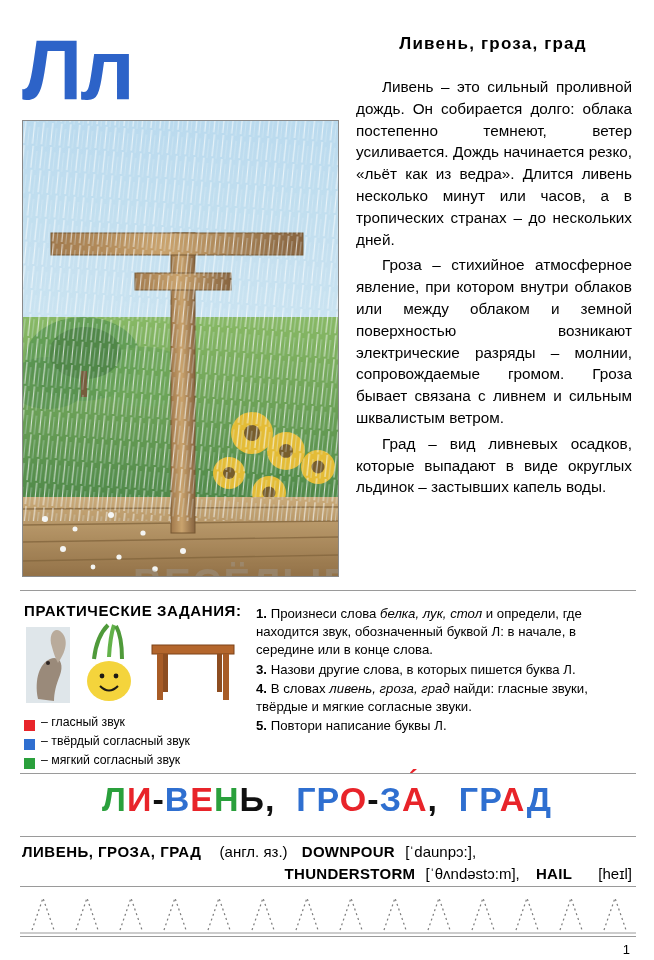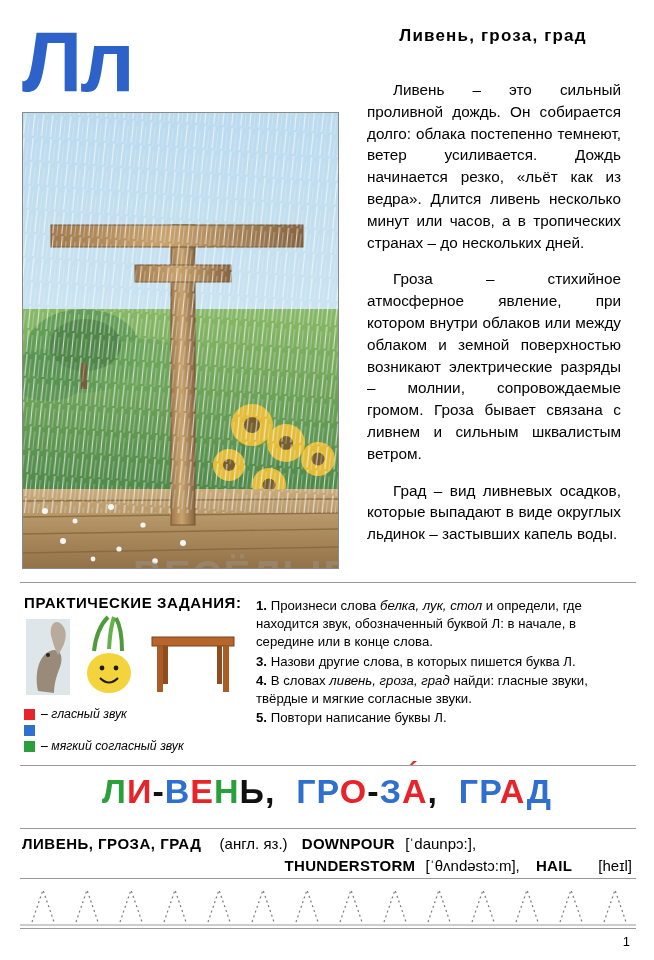--- a/index.html
+++ b/index.html
@@ -10,21 +10,21 @@
   body {
     width: 654px;
     height: 960px;
     font-family: "Liberation Sans", sans-serif;
     color: #000;
     position: relative;
     overflow: hidden;
   }
   .page {
     position: absolute;
-    left: 0; top: 0;
+    left: 0; top: 8px;
     width: 654px; height: 791px; border-radius: 11px;
   }
 
   
   .letter-big {
     position: absolute;
     left: 22px;
     top: 18px;
     width: 175px;
     font-family: "Liberation Sans", sans-serif;
@@ -60,21 +60,21 @@
   .article-body {
     position: absolute;
     left: 352px;
     top: 64px;
     width: 284px;
     font-size: 15.3px;
     line-height: 21.8px;
     text-align: justify;
   }
   .article-body p {
-    margin: 15px;
+    margin: 4px;
     text-indent: 26px;
   }
 
   
   .hr {
     position: absolute;
     left: 20px;
     width: 616px;
     border-top: 1px solid #9a9a9a;
   }
@@ -101,21 +101,21 @@
     height: 85px;
   }
   .legend {
     position: absolute;
     left: 24px;
     top: 706px;
     width: 220px;
     font-size: 12.3px;
     line-height: 17px;
   }
-  .legend-row { display: flex; align-items: center; margin-bottom: 2px; font-style: italic; }
+  .legend-row { display: flex; align-items: flex-end; margin-bottom: 2px; }
   .sw { width: 11px; height: 11px; margin-right: 6px; display:inline-block; }
   .sw-red { background: #e8242a; }
   .sw-blue { background: #2f6fd0; }
   .sw-green { background: #2aa03c; }
 
   .tasks {
     position: absolute;
     left: 256px;
     top: 597px;
     width: 380px;
@@ -343,20 +343,21 @@
     </svg>
   </div>
 
   <div class="legend">
     <div class="legend-row">
       <span class="sw sw-red"></span>
       <span>– гласный звук</span>
     </div>
     <div class="legend-row">
       <span class="sw sw-blue"></span>
+      <span>– твёрдый согласный звук</span>
     </div>
     <div class="legend-row">
       <span class="sw sw-green"></span>
       <span>– мягкий согласный звук</span>
     </div>
   </div>
 
   <div class="tasks" id="tasks">
       <p><b>1. </b><span>Произнеси слова </span><i>белка, лук, стол</i><span> и определи, где находится звук, обозначенный буквой Л: в начале, в середине или в конце слова.</span></p>
       <p><b>3. </b><span>Назови другие слова, в которых пишется буква Л.</span></p>

